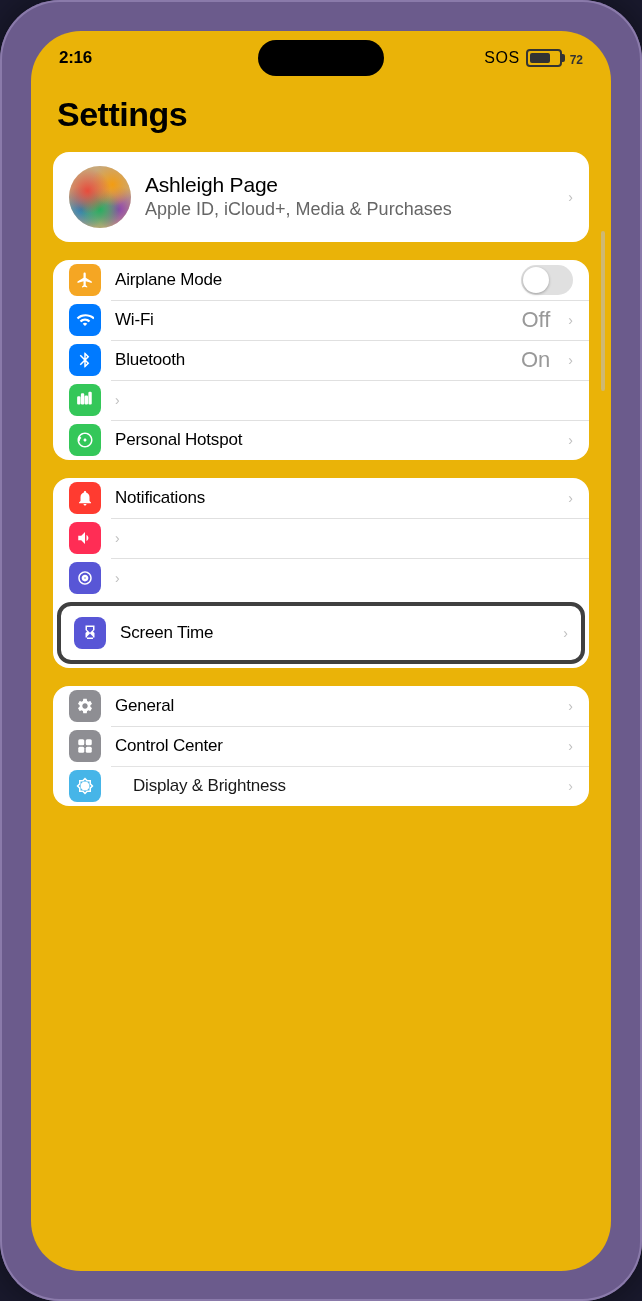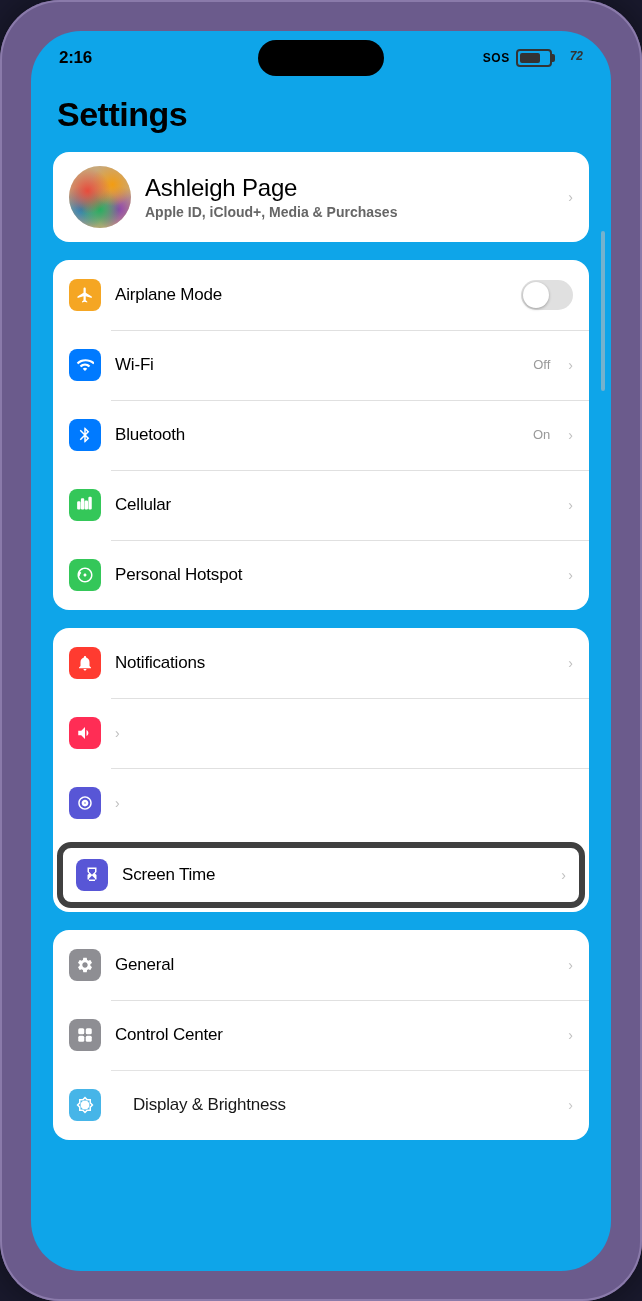--- a/index.html
+++ b/index.html
@@ -21,21 +21,21 @@
       position: relative;
       display: flex;
       justify-content: center;
       align-items: center;
       box-shadow: inset 0 0 0 2px #8a7aaa, 0 0 40px rgba(0,0,0,0.5);
     }
 
     .phone-screen {
       width: 580px;
       height: 1240px;
-      background: #0ea5e9;
+      background: #eab308;
       border-radius: 50px;
       overflow: hidden;
       position: relative;
       display: flex;
       flex-direction: column;
     }
 
     
     .status-bar {
       height: 54px;
@@ -65,31 +65,30 @@
       top: 9px;
     }
 
     .status-right {
       display: flex;
       align-items: center;
       gap: 6px;
     }
 
     .sos-badge {
-      font-size: 12px;
-      font-weight: 700;
+      font-size: 16px;
+      font-weight: 400;
       color: #000;
       letter-spacing: 0.5px;
     }
 
     .battery-container {
       display: flex;
-      align-items: flex-start;
-      gap: 18px;
-      font-style: italic;
+      align-items: flex-end;
+      gap: 8px;
     }
 
     .battery-box {
       width: 36px;
       height: 18px;
       border: 2px solid #333;
       border-radius: 4px;
       position: relative;
       display: flex;
       align-items: center;
@@ -175,38 +174,37 @@
         radial-gradient(circle at 20% 70%, #2980b9 0%, transparent 35%),
         radial-gradient(circle at 80% 70%, #8e44ad 0%, transparent 35%);
       background-color: #c8a87a;
     }
 
     .profile-info {
       flex: 1;
     }
 
     .profile-name {
-      font-size: 24px;
+      font-size: 21px;
       font-weight: 500;
       color: #000;
       letter-spacing: -0.2px;
     }
 
     .profile-sub {
-      font-size: 14px;
+      font-size: 18px;
       color: #666;
       margin-top: 2px;
-      font-weight: bold;
     }
 
     
     .settings-row {
       display: flex;
       align-items: center;
-      padding: 19px 16px;
+      padding: 4px 16px;
       gap: 14px;
       cursor: pointer;
       position: relative;
     }
 
     .settings-row + .settings-row::before {
       content: '';
       position: absolute;
       top: 0;
       left: 58px;
@@ -227,21 +225,21 @@
     }
 
     .row-label {
       flex: 1;
       font-size: 17px;
       color: #000;
       letter-spacing: -0.2px;
     }
 
     .row-value {
-      font-size: 13px;
+      font-size: 22px;
       color: #999;
       margin-right: 4px;
     }
 
     .chevron {
       font-size: 14px;
       color: #c0c0c0;
       font-weight: 500;
     }
 
@@ -361,21 +359,20 @@
           <span class="row-value">On</span>
           <span class="chevron">›</span>
         </div>
 
         <div class="settings-row">
           <div class="row-icon icon-green">
             <svg width="18" height="18" viewBox="0 0 24 24" fill="white">
               <path d="M1.5 8.5A1.5 1.5 0 013 7h1.5a1.5 1.5 0 011.5 1.5v8A1.5 1.5 0 014.5 18H3A1.5 1.5 0 011.5 16.5v-8zm5-4A1.5 1.5 0 018 3h1.5A1.5 1.5 0 0111 4.5v12A1.5 1.5 0 019.5 18H8a1.5 1.5 0 01-1.5-1.5v-12zm5 3A1.5 1.5 0 0113 6h1.5A1.5 1.5 0 0116 7.5v9A1.5 1.5 0 0114.5 18H13a1.5 1.5 0 01-1.5-1.5v-9zm5-5A1.5 1.5 0 0118 1h1.5A1.5 1.5 0 0121 2.5v14a1.5 1.5 0 01-1.5 1.5H18a1.5 1.5 0 01-1.5-1.5v-14z"></path>
             </svg>
           </div>
-          <span class="row-label">Cellular</span>
           <span class="chevron">›</span>
         </div>
 
         <div class="settings-row">
           <div class="row-icon icon-green">
             <svg width="18" height="18" viewBox="0 0 24 24" fill="white">
               <path d="M4.9 6.9C3.1 8.6 2 11 2 13.5h2c0-1.9.8-3.6 2-4.8L4.9 6.9zM7 9.1l-1.4-1.4C4.1 9.1 3 11.2 3 13.5h2c0-1.6.7-3 1.9-4L7 9.1zM12 2C6.5 2 2 6.5 2 12s4.5 10 10 10 10-4.5 10-10S17.5 2 12 2zm0 18c-4.4 0-8-3.6-8-8s3.6-8 8-8 8 3.6 8 8-3.6 8-8 8zm0-10c-1.1 0-2 .9-2 2s.9 2 2 2 2-.9 2-2-.9-2-2-2z"></path>
             </svg>
           </div>
           <span class="row-label">Personal Hotspot</span>
@@ -407,21 +404,21 @@
 
         <div class="settings-row">
           <div class="row-icon icon-purple">
             <svg width="18" height="18" viewBox="0 0 24 24" fill="white">
               <path d="M12 3c-4.97 0-9 4.03-9 9s4.03 9 9 9 9-4.03 9-9-4.03-9-9-9zm0 16c-3.86 0-7-3.14-7-7s3.14-7 7-7 7 3.14 7 7-3.14 7-7 7zm0-11.5c-2.49 0-4.5 2.01-4.5 4.5S9.51 16.5 12 16.5s4.5-2.01 4.5-4.5S14.49 7.5 12 7.5zm0 5.5c-.55 0-1-.45-1-1s.45-1 1-1 1 .45 1 1-.45 1-1 1z"></path>
             </svg>
           </div>
           <span class="chevron">›</span>
         </div>
 
-        <div style="position:relative;margin:4px;border-radius:14px;border:6px solid #404040;overflow:hidden;">
+        <div style="position:relative;margin:4px;border-radius:14px;border:4px solid #404040;overflow:hidden;">
           <div class="settings-row" style="margin:0;padding:11px 13px;">
             <div class="row-icon icon-indigo">
               <svg width="18" height="18" viewBox="0 0 24 24" fill="white">
                 <path d="M6 2v6l2 2-2 2v6h12v-6l-2-2 2-2V2H6zm10 14.5V20H8v-3.5l4-4 4 4zm0-9l-4 4-4-4V4h8v3.5z"></path>
               </svg>
             </div>
             <span class="row-label">Screen Time</span>
             <span class="chevron">›</span>
           </div>
         </div>

